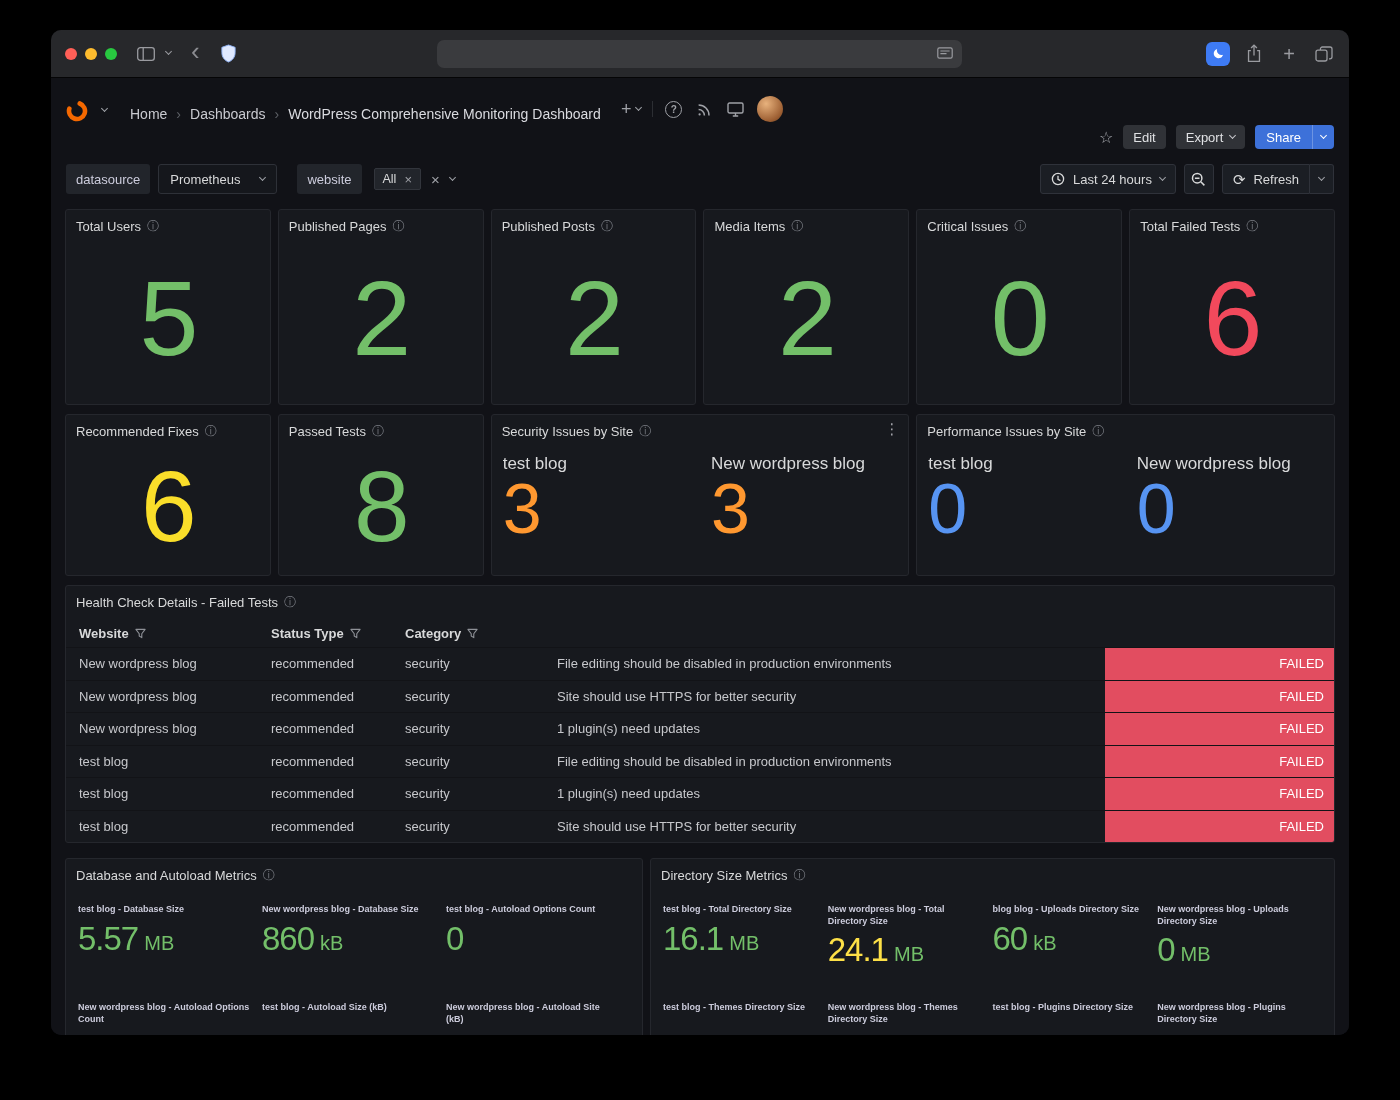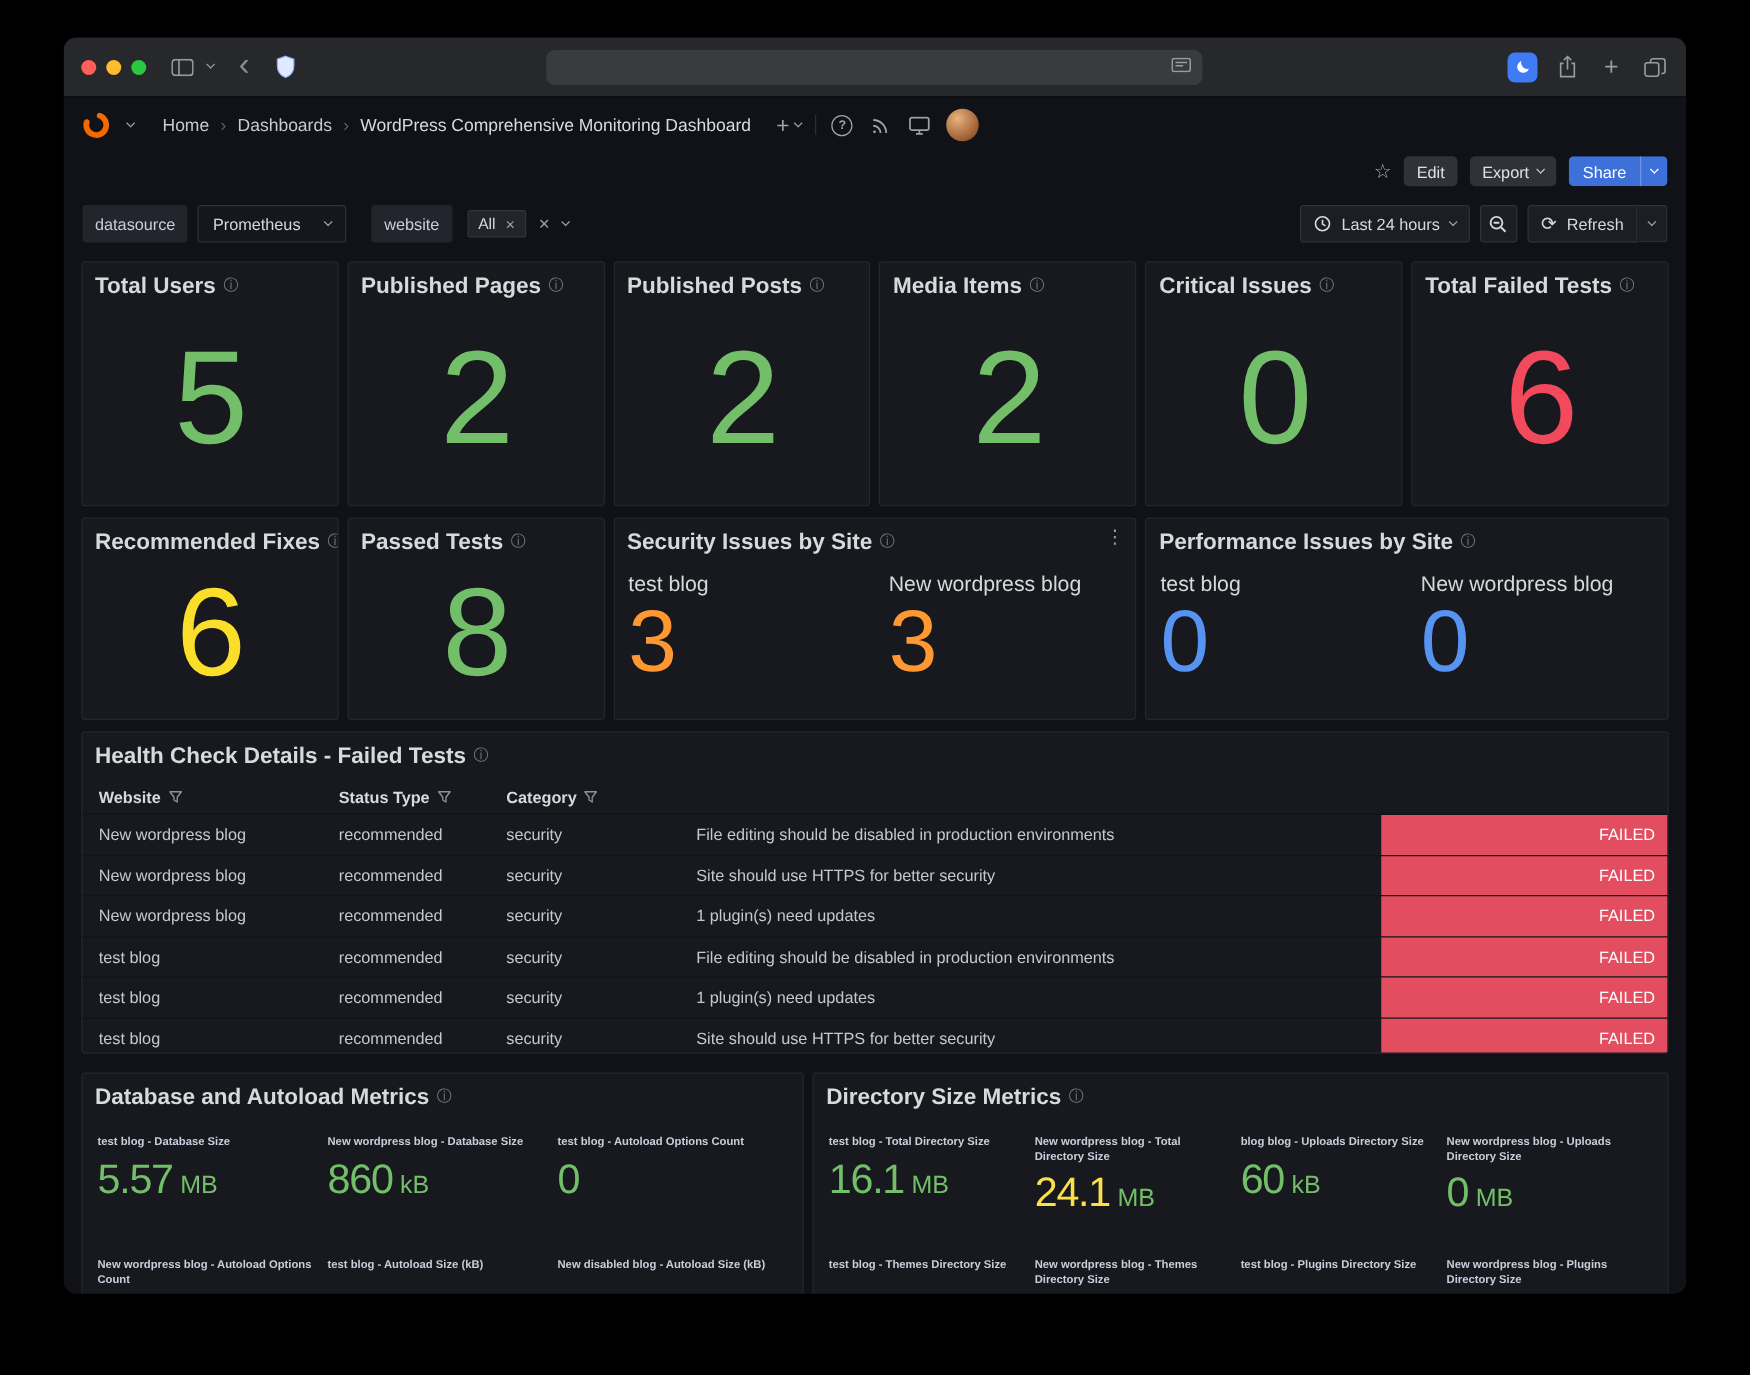--- a/index.html
+++ b/index.html
@@ -17,21 +17,21 @@
   .cv.sm{width:5px;height:5px}
   .back-arrow{font-size:26px;line-height:1;color:#8b8c91;margin:0 4px 5px 12px}
   .extension{margin-left:14px}
   .urlbar{position:absolute;left:386px;top:10px;width:525px;height:28px;background:#3a3b3e;border-radius:7px;display:flex;align-items:center;justify-content:flex-end;padding:0 9px}
   .chrome-right{margin-left:auto;display:flex;align-items:center;gap:13px}
   .moon-btn{width:24px;height:24px;border-radius:6px;background:#3e7bf4;display:inline-flex;align-items:center;justify-content:center}
   .plus-glyph{font-size:20px;color:#9a9ba0;line-height:1}
 
   
   .gf{height:calc(100% - 48px);background:#111217;display:flex;flex-direction:column}
-  .gnav{height:44px;display:flex;align-items:center;padding:0 15px;gap:6px;flex:none}
+  .gnav{height:44px;display:flex;align-items:flex-end;padding:0 15px;gap:6px;flex:none}
   .glogo{display:inline-flex;align-items:center}
   .crumbs{display:flex;align-items:center;gap:9px;margin-left:10px;font-size:14px;white-space:nowrap}
   .crumb{color:#c9cad0;cursor:pointer}
   .crumb.current{color:#dadbe0}
   .sep{color:#5d6066}
   .gsearch{margin-left:auto;width:288px;height:30px;background:#16181d;border:1px solid #2e3138;border-radius:6px;display:flex;align-items:center;gap:8px;padding:0 10px;color:#83868e;font-size:13px;flex:none}
   .gsearch .short{margin-left:auto;display:flex;align-items:center;gap:6px;font-size:12px;color:#83868e}
   .nav-actions{display:flex;align-items:center;gap:11px;margin-left:14px;flex:none}
   .icon-btn{color:#9fa1a7;display:inline-flex;align-items:center;justify-content:center;min-width:20px;height:24px;font-size:15px}
   .vdiv{width:1px;height:16px;background:#2c2e33}
@@ -64,21 +64,21 @@
   .rsplit .tbtn:last-child{border-radius:0 3px 3px 0;border-left:none;width:24px;padding:0;justify-content:center}
   .rglyph{font-size:15px;line-height:1}
 
   
   .dash{padding:15px 14px 0;display:flex;flex-direction:column;gap:9px;flex:1;overflow:hidden}
   .grid6{display:grid;grid-template-columns:repeat(6,1fr);gap:7px;flex:none}
   .r1{height:196px}.r2{height:162px}
   .panel{background:#17191e;border:1px solid #25272d;border-radius:3px;position:relative;overflow:hidden}
   .span2{grid-column:span 2}
   .phead{display:flex;align-items:center;gap:6px;padding:8px 10px 0}
-  .ptitle{font-size:18px;font-weight:700;color:#d8d9da;white-space:nowrap}
+  .ptitle{font-size:13px;font-weight:400;color:#d8d9da;white-space:nowrap}
   .pinfo{font-size:12px;color:#787b82}
   .kebab{position:absolute;top:5px;right:9px;color:#9fa1a7;font-size:15px}
   .bigv{position:absolute;left:0;right:0;top:22px;bottom:0;display:flex;align-items:center;justify-content:center;font-weight:500;letter-spacing:-2px}
   .r1 .bigv{font-size:106px}
   .r2 .bigv{font-size:100px}
   .dual{display:flex;padding-top:8px}
   .dcol{width:50%;padding-left:11px;display:flex;flex-direction:column}
   .dlabel{font-size:17px;color:#d8d9da;margin-top:6px}
   .dval{font-size:70px;font-weight:500;line-height:1.02;letter-spacing:-1px}
 
@@ -476,21 +476,21 @@
                 </div>
             </div>
             <div class="mcell">
               <div class="mlabel">test blog - Autoload Size (kB)</div>
               <div class="mval">
                   <span class="mnum" style="color: rgb(115, 191, 105);"></span>
                   <span class="munit" style="color: rgb(115, 191, 105);"></span>
                 </div>
             </div>
             <div class="mcell">
-              <div class="mlabel">New disabled blog - Autoload Size (kB)</div>
+              <div class="mlabel">New wordpress blog - Autoload Site (kB)</div>
               <div class="mval">
                   <span class="mnum" style="color: rgb(115, 191, 105);"></span>
                   <span class="munit" style="color: rgb(115, 191, 105);"></span>
                 </div>
             </div>
           </div>
         </div>
 
         <div class="panel">
           <div class="phead">

